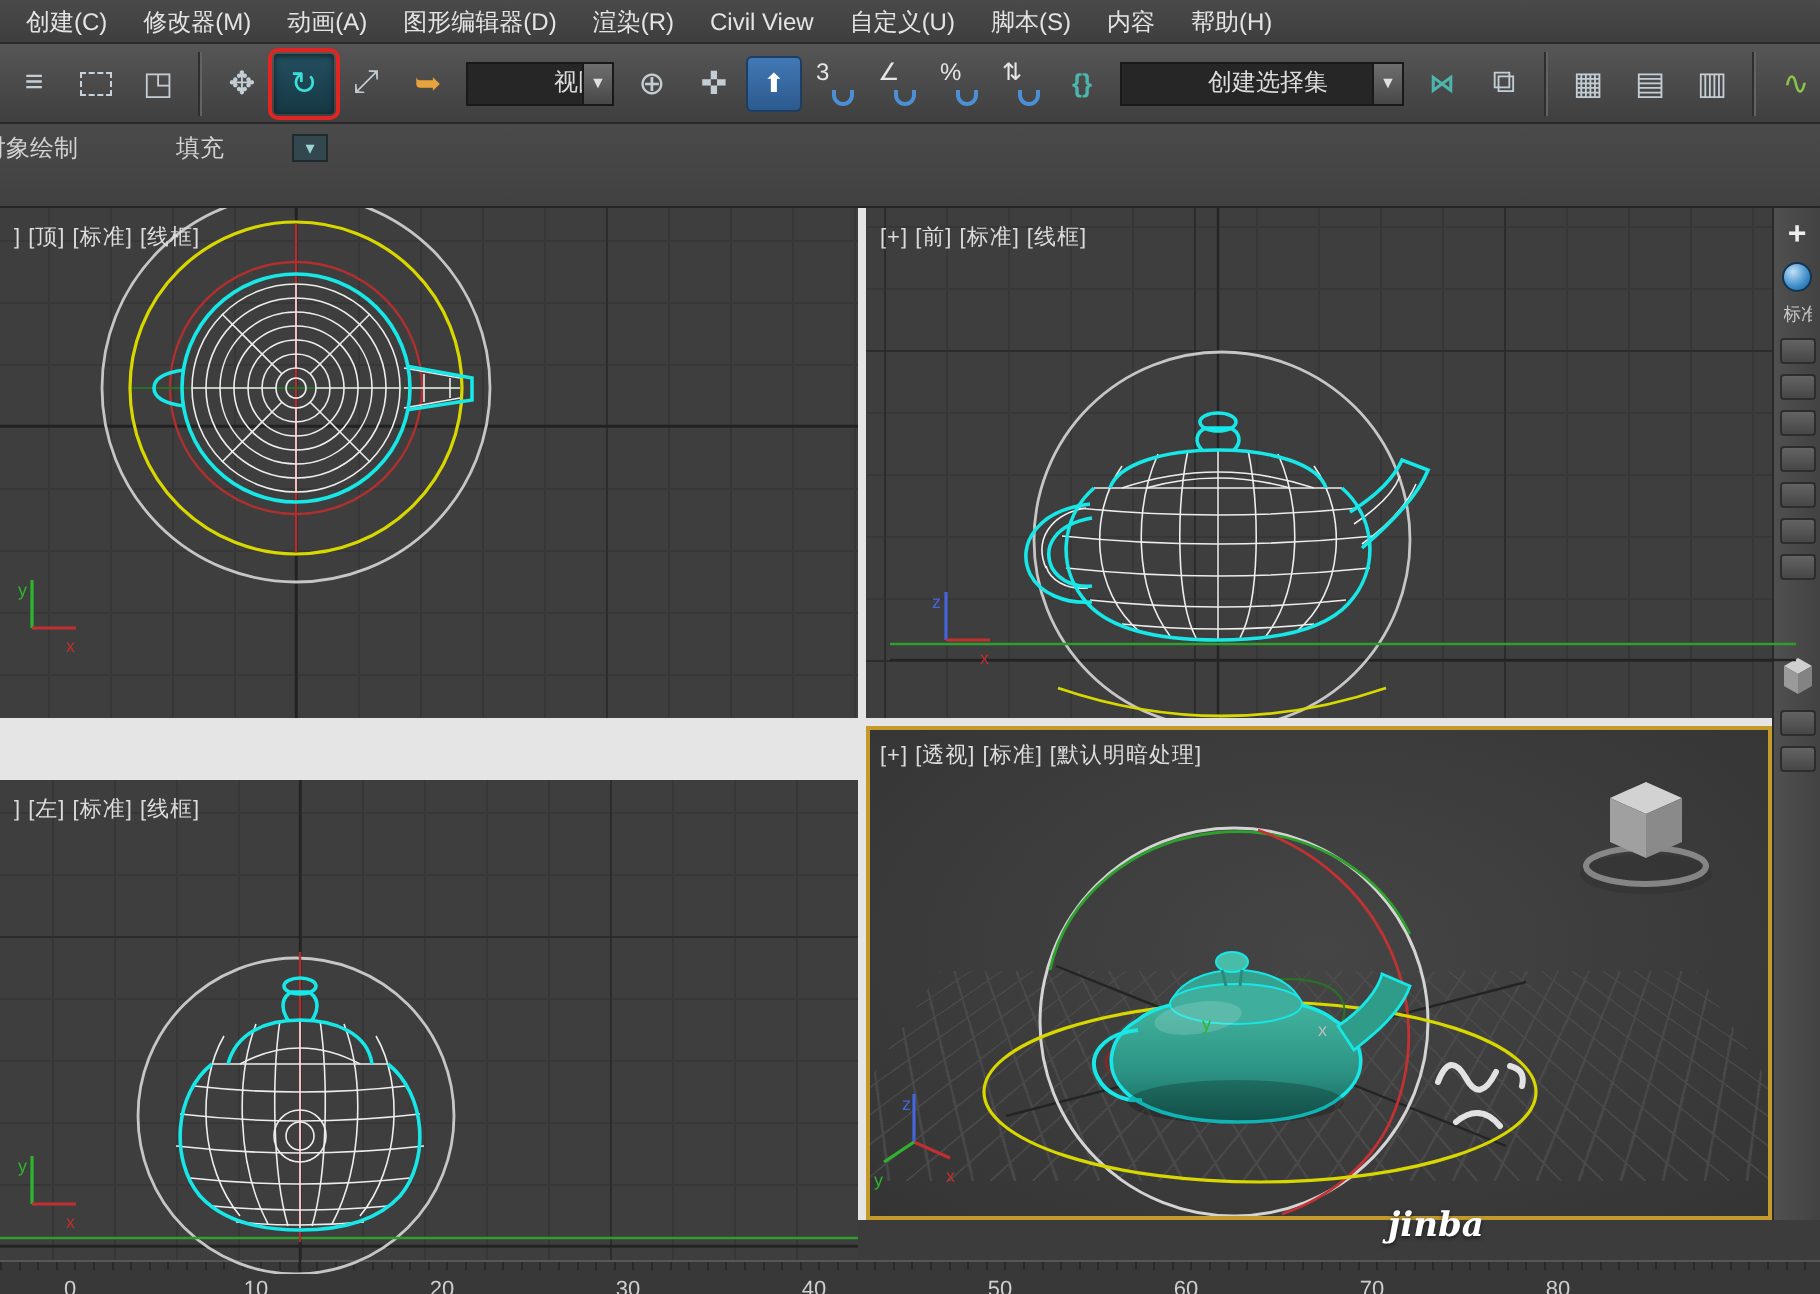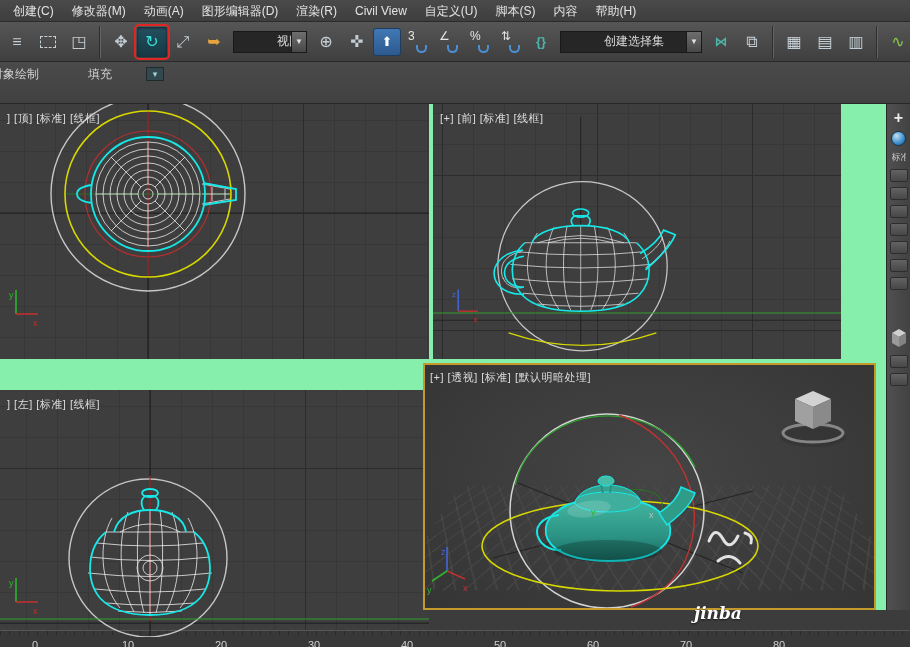--- a/index.html
+++ b/index.html
@@ -27,30 +27,30 @@
 .snap .mg{position:absolute;bottom:4px;right:5px;width:11px;height:8px;border:2.5px solid #4b8fd4;border-top:none;border-radius:0 0 7px 7px;}
 .orange{color:#e8a33d;} .teal{color:#4db6ac;font-weight:bold;font-size:13px;} .green{color:#8bc34a;} 
 
 
 .subbar{position:absolute;left:0;top:62px;width:910px;height:42px;background:linear-gradient(#4a4a4a,#414141);border-bottom:1px solid #262626;overflow:hidden;}
 .sub-label{position:absolute;top:4px;font-size:12px;color:#d2d2d2;white-space:nowrap;}
 .lbl-paint{left:-9px;} .lbl-fill{left:88px;}
 .sub-caret{position:absolute;left:146px;top:5px;width:18px;height:14px;background:#33484e;border:1px solid #20292c;color:#9fd4d4;font-size:9px;display:flex;align-items:center;justify-content:center;}
 
 
-.workspace{position:absolute;left:0;top:104px;width:910px;height:506px;background:#86efac;}
+.workspace{position:absolute;left:0;top:104px;width:910px;height:506px;background:#e5e5e5;}
 .vp{position:absolute;overflow:hidden;background-color:#3e3e3e;}
 .vp.grid{background-image:
   linear-gradient(#2c2c2c 1px,transparent 1px),linear-gradient(90deg,#2c2c2c 1px,transparent 1px),
   linear-gradient(#373737 1px,transparent 1px),linear-gradient(90deg,#373737 1px,transparent 1px);
   background-size:155px 155px,155px 155px,31px 31px,31px 31px;}
 #vp-top{left:0;top:0;width:429px;height:255px;background-position:148px 109px;}
-#vp-front{left:433px;top:0;width:408px;height:255px;background-position:164px 226px;}
+#vp-front{left:433px;top:0;width:477px;height:255px;background-position:164px 226px;}
 #vp-left{left:0;top:259px;width:429px;height:247px;background-position:150px 233px;margin-top:27px;}
-#vp-persp{left:423px;top:259px;width:453px;height:247px;background:radial-gradient(ellipse at 50% 45%,#454545,#343434);}
+#vp-persp{left:433px;top:259px;width:453px;height:247px;background:radial-gradient(ellipse at 50% 45%,#454545,#343434);}
 #vp-persp::after{content:"";position:absolute;inset:0;border:2px solid #c49b2b;pointer-events:none;z-index:8;}
 .vp-label{position:absolute;left:7px;top:7px;font-size:11px;color:#dcdcdc;letter-spacing:.5px;z-index:5;white-space:nowrap;}
 .vp-svg{position:absolute;inset:0;width:100%;height:100%;z-index:2;}
 .pgrid{position:absolute;left:8px;top:84px;width:436px;height:166px;z-index:1;
  background:repeating-linear-gradient(64deg,#4e4e4e 0 1px,transparent 1px 16px),repeating-linear-gradient(-64deg,#4e4e4e 0 1px,transparent 1px 16px);
  transform:perspective(430px) rotateX(52deg);opacity:.75;}
 
 
 .rstrip{position:absolute;left:886px;top:104px;width:24px;height:506px;background:linear-gradient(90deg,#505050,#424242);border-left:1px solid #2a2a2a;display:flex;flex-direction:column;align-items:center;padding-top:6px;gap:5px;}
 .cp-plus{font-size:16px;font-weight:bold;color:#ececec;line-height:16px;}

